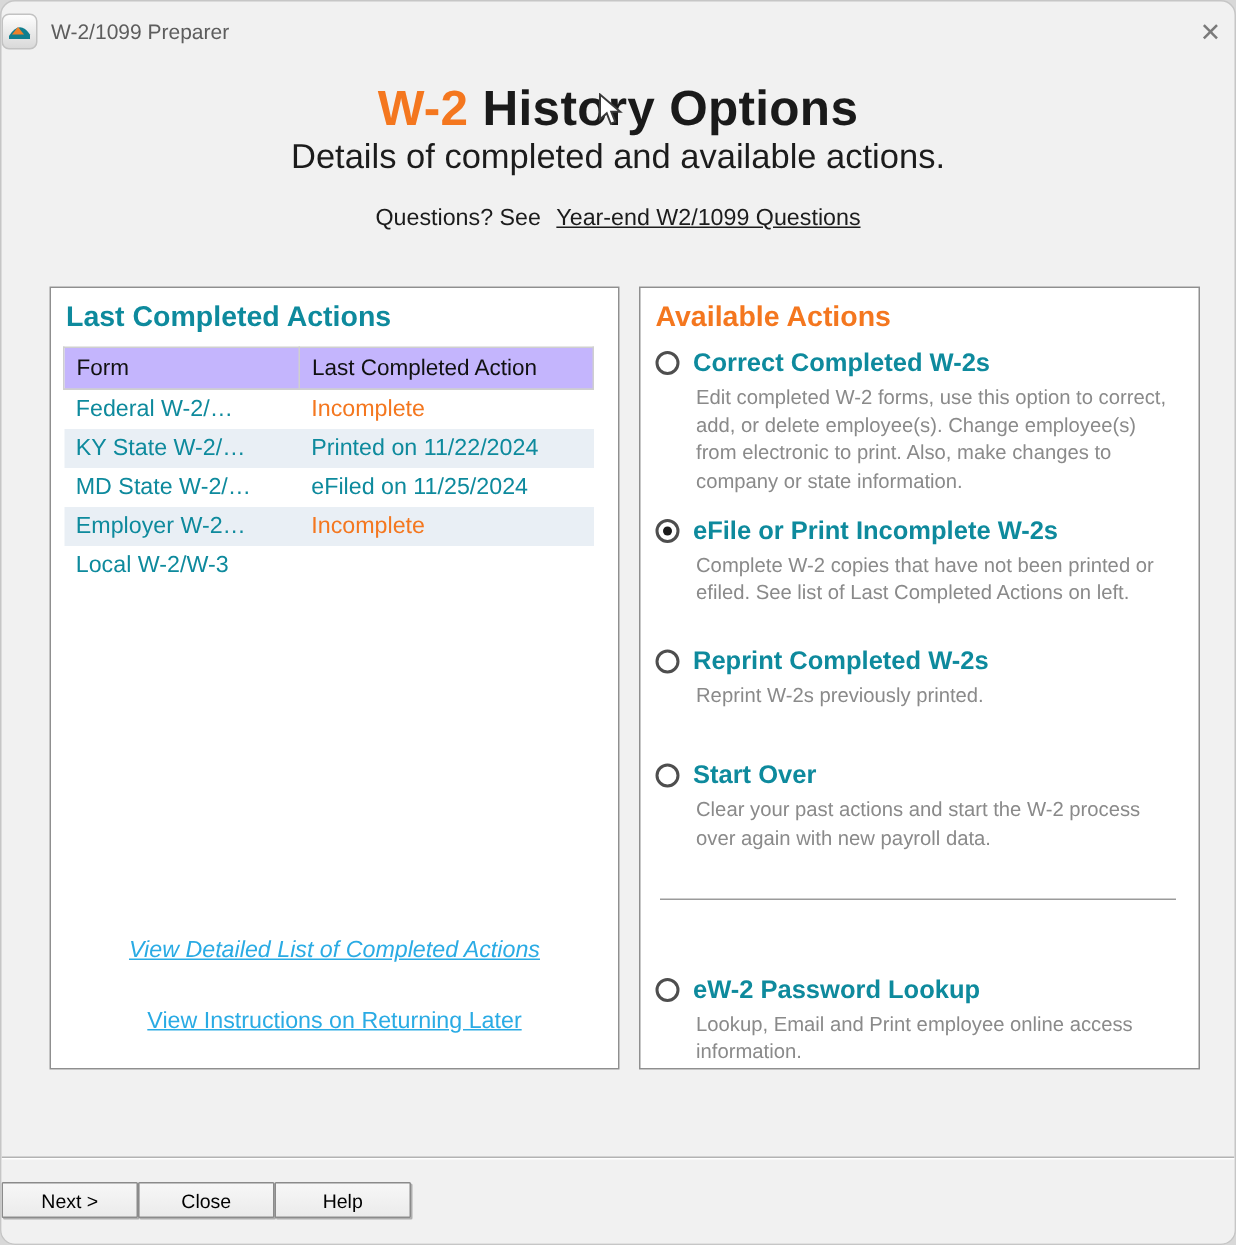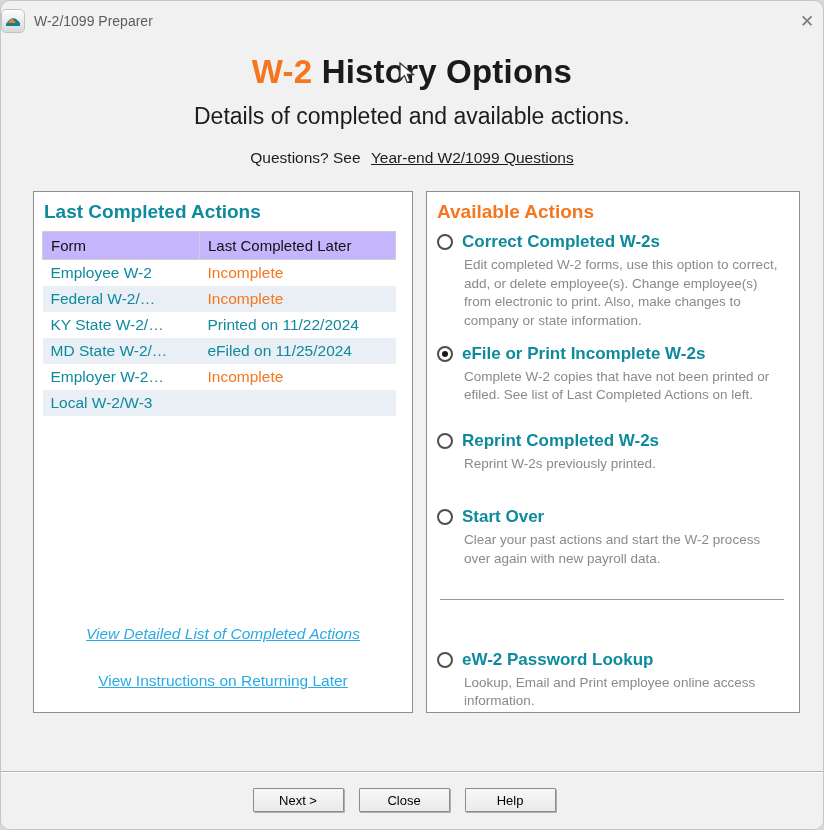--- a/index.html
+++ b/index.html
@@ -20,21 +20,21 @@
   .titlebar-title{font-size:14px; color:#5d5d5d;}
   .close-btn{
     margin-left:auto; width:32px; height:32px; display:flex;
     align-items:center; justify-content:center; font-size:17px; color:#7a7a7a;
     cursor:default;
   }
   
   .header{text-align:center;}
   .main-title{margin:12px 0 0; font-size:33px; font-weight:bold; letter-spacing:.2px;}
   .main-title .accent{color:#F4771F;}
-  .subtitle{margin-top:12px; font-size:23px; color:#1c1c1c;}
+  .subtitle{font-size:23px; color:#1c1c1c;}
   .questions{margin-top:19px; font-size:15.5px; color:#1c1c1c;}
   .questions a{color:#1c1c1c; text-decoration:underline; margin-left:6px;}
   
   .panels{position:absolute; left:32px; top:190px; display:flex; gap:13px;}
   .panel{
     background:#ffffff; border:1.5px solid #8f8f8f; box-sizing:border-box;
     height:522px; position:relative;
   }
   .panel.left{width:380px;}
   .panel.right{width:374px;}
@@ -75,21 +75,21 @@
   }
   .option.gap-before{margin-top:26px;}
   .actions-divider{border:none; border-top:1px solid #9b9b9b; margin:30px 3px 0 3px;}
   .option.after-divider{margin-top:50px;}
   
   .footer{
     position:absolute; left:0; right:0; bottom:0; height:57px;
     border-top:1px solid #b3b3b3; box-shadow:inset 0 1px 0 #ffffff;
     background:#f1f1f1;
   }
-  .footer-inner{display:flex; justify-content:center; gap:15px; padding:16px 16px 0 0;}
+  .footer-inner{display:flex; justify-content:flex-start; padding:16px 16px 0 0;}
   .btn{
     width:91px; height:24px; font-family:"Liberation Sans",sans-serif;
     font-size:13px; color:#000; background:linear-gradient(#f7f7f7,#ebebeb);
     border:1px solid #8b8b8b; box-shadow:1px 1px 0 rgba(120,120,120,.55);
     border-radius:1px; padding:0;
   }
   
   .cursor{position:absolute; left:397px; top:61px; pointer-events:none;}
 </style>
 </head>
@@ -125,28 +125,24 @@
 
   <div class="panels">
 
     <div class="panel left">
       <div class="panel-heading">Last Completed Actions</div>
 
       <table class="lca-table">
         <thead>
           <tr>
             <th>Form</th>
-            <th>Last Completed Later</th>
+            <th>Last Completed Action</th>
           </tr>
         </thead>
         <tbody>
-          <tr class="status-incomplete">
-            <td>Employee W-2</td>
-            <td class="action">Incomplete</td>
-          </tr>
           <tr class="status-incomplete">
             <td>Federal W-2/…</td>
             <td class="action">Incomplete</td>
           </tr>
           <tr class="status-done">
             <td>KY State W-2/…</td>
             <td class="action">Printed on 11/22/2024</td>
           </tr>
           <tr class="status-done">
             <td>MD State W-2/…</td>

